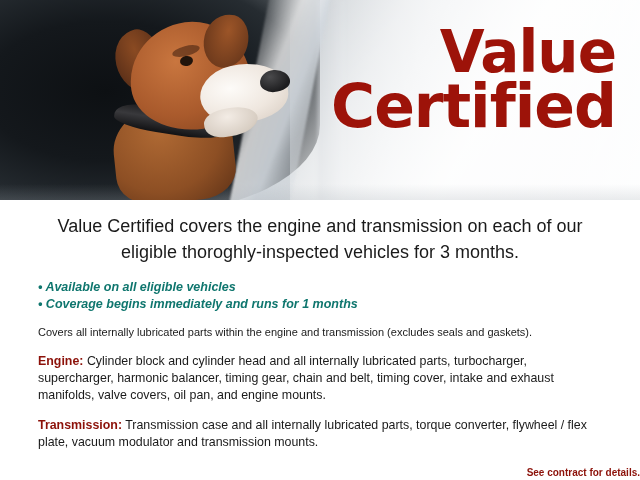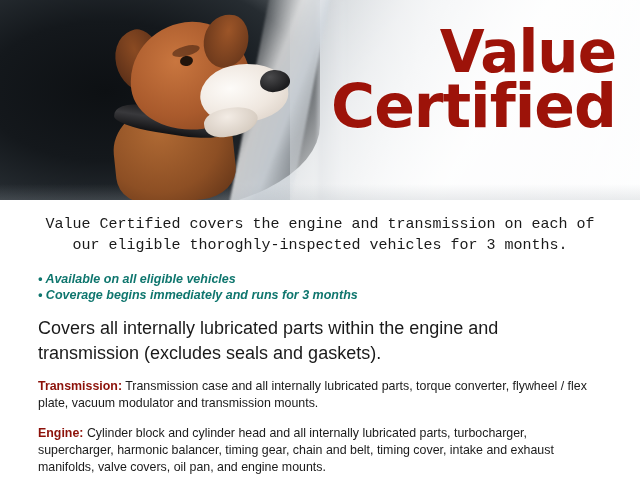--- a/index.html
+++ b/index.html
@@ -212,37 +212,37 @@
     position: absolute;
     left: 0;
     top: 200px;
     width: 640px;
     height: 280px;
     background: #ffffff;
   }
   .intro {
     margin: 14px 36px 0 36px;
     text-align: center;
-    font-size: 15px;
+    font-size: 18px;
     line-height: 1.42;
     color: #1a1a1a;
-    font-family: Liberation Mono, monospace;
+    font-family: Liberation Sans, sans-serif;
   }
   .bullets {
     margin: 14px 0 0 38px;
     color: #0f766e;
     font-size: 12.5px;
     font-weight: bold;
     font-style: italic;
     line-height: 1.35;
   }
   .bullet { display: block; }
   .covers {
     margin: 12px 38px 0 38px;
-    font-size: 18px;
+    font-size: 11px;
     color: #1a1a1a;
     line-height: 1.35;
   }
   .para {
     margin: 13px 38px 0 38px;
     font-size: 12.4px;
     color: #1a1a1a;
     line-height: 1.38;
   }
   .para .lead {
@@ -288,28 +288,28 @@
       <span class="line2">Certified</span>
     </div>
   </div>
 
   <div class="content">
 
     <p class="intro">Value Certified covers the engine and transmission on each of our eligible thoroghly-inspected vehicles for 3 months.</p>
 
     <div class="bullets">
       <span class="bullet">• Available on all eligible vehicles</span>
-      <span class="bullet">• Coverage begins immediately and runs for 3 months</span>
+      <span class="bullet">• Coverage begins immediately and runs for 1 months</span>
     </div>
 
     <p class="covers">Covers all internally lubricated parts within the engine and transmission (excludes seals and gaskets).</p>
+
+    <p class="para">
+      <span class="lead">Engine:</span><span> Cylinder block and cylinder head and all internally lubricated parts, turbocharger, supercharger, harmonic balancer, timing gear, chain and belt, timing cover, intake and exhaust manifolds, valve covers, oil pan, and engine mounts.</span>
+    </p>
 
     <p class="para">
       <span class="lead">Transmission:</span><span> Transmission case and all internally lubricated parts, torque converter, flywheel / flex plate, vacuum modulator and transmission mounts.</span>
     </p>
 
-    <p class="para">
-      <span class="lead">Engine:</span><span> Cylinder block and cylinder head and all internally lubricated parts, turbocharger, supercharger, harmonic balancer, timing gear, chain and belt, timing cover, intake and exhaust manifolds, valve covers, oil pan, and engine mounts.</span>
-    </p>
-
     <p class="footnote">See contract for details.</p>
   </div>
 </div>
 
 </body></html>

